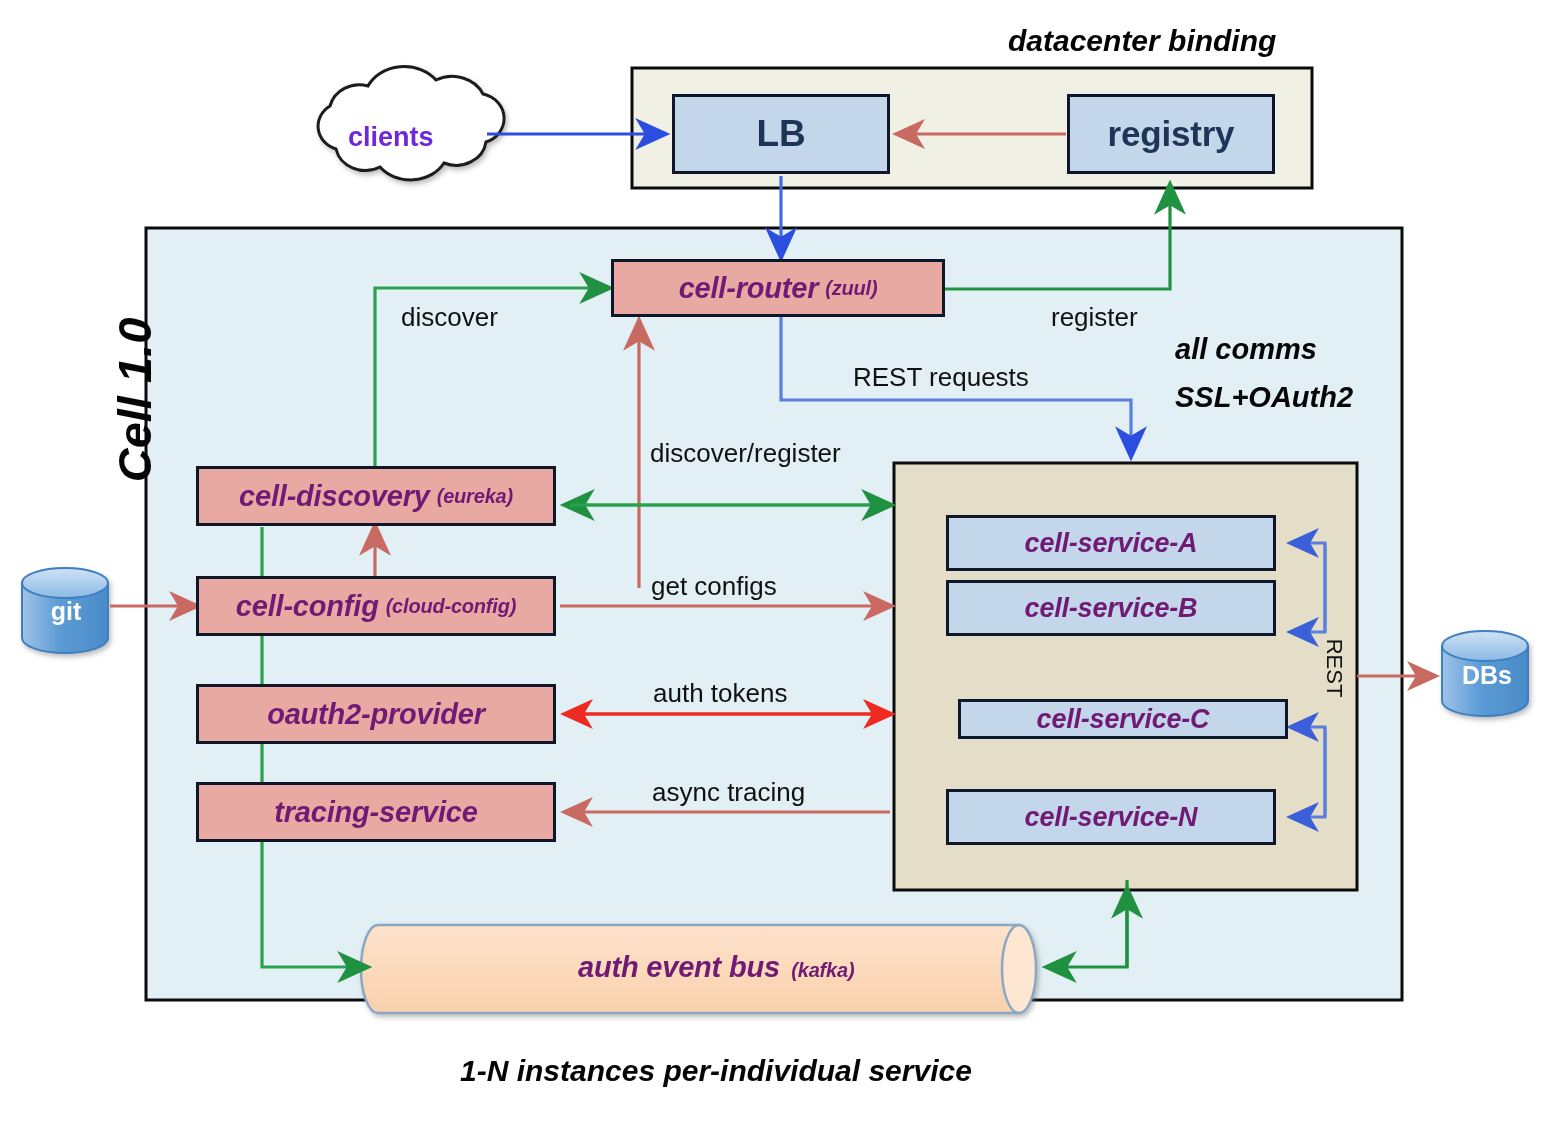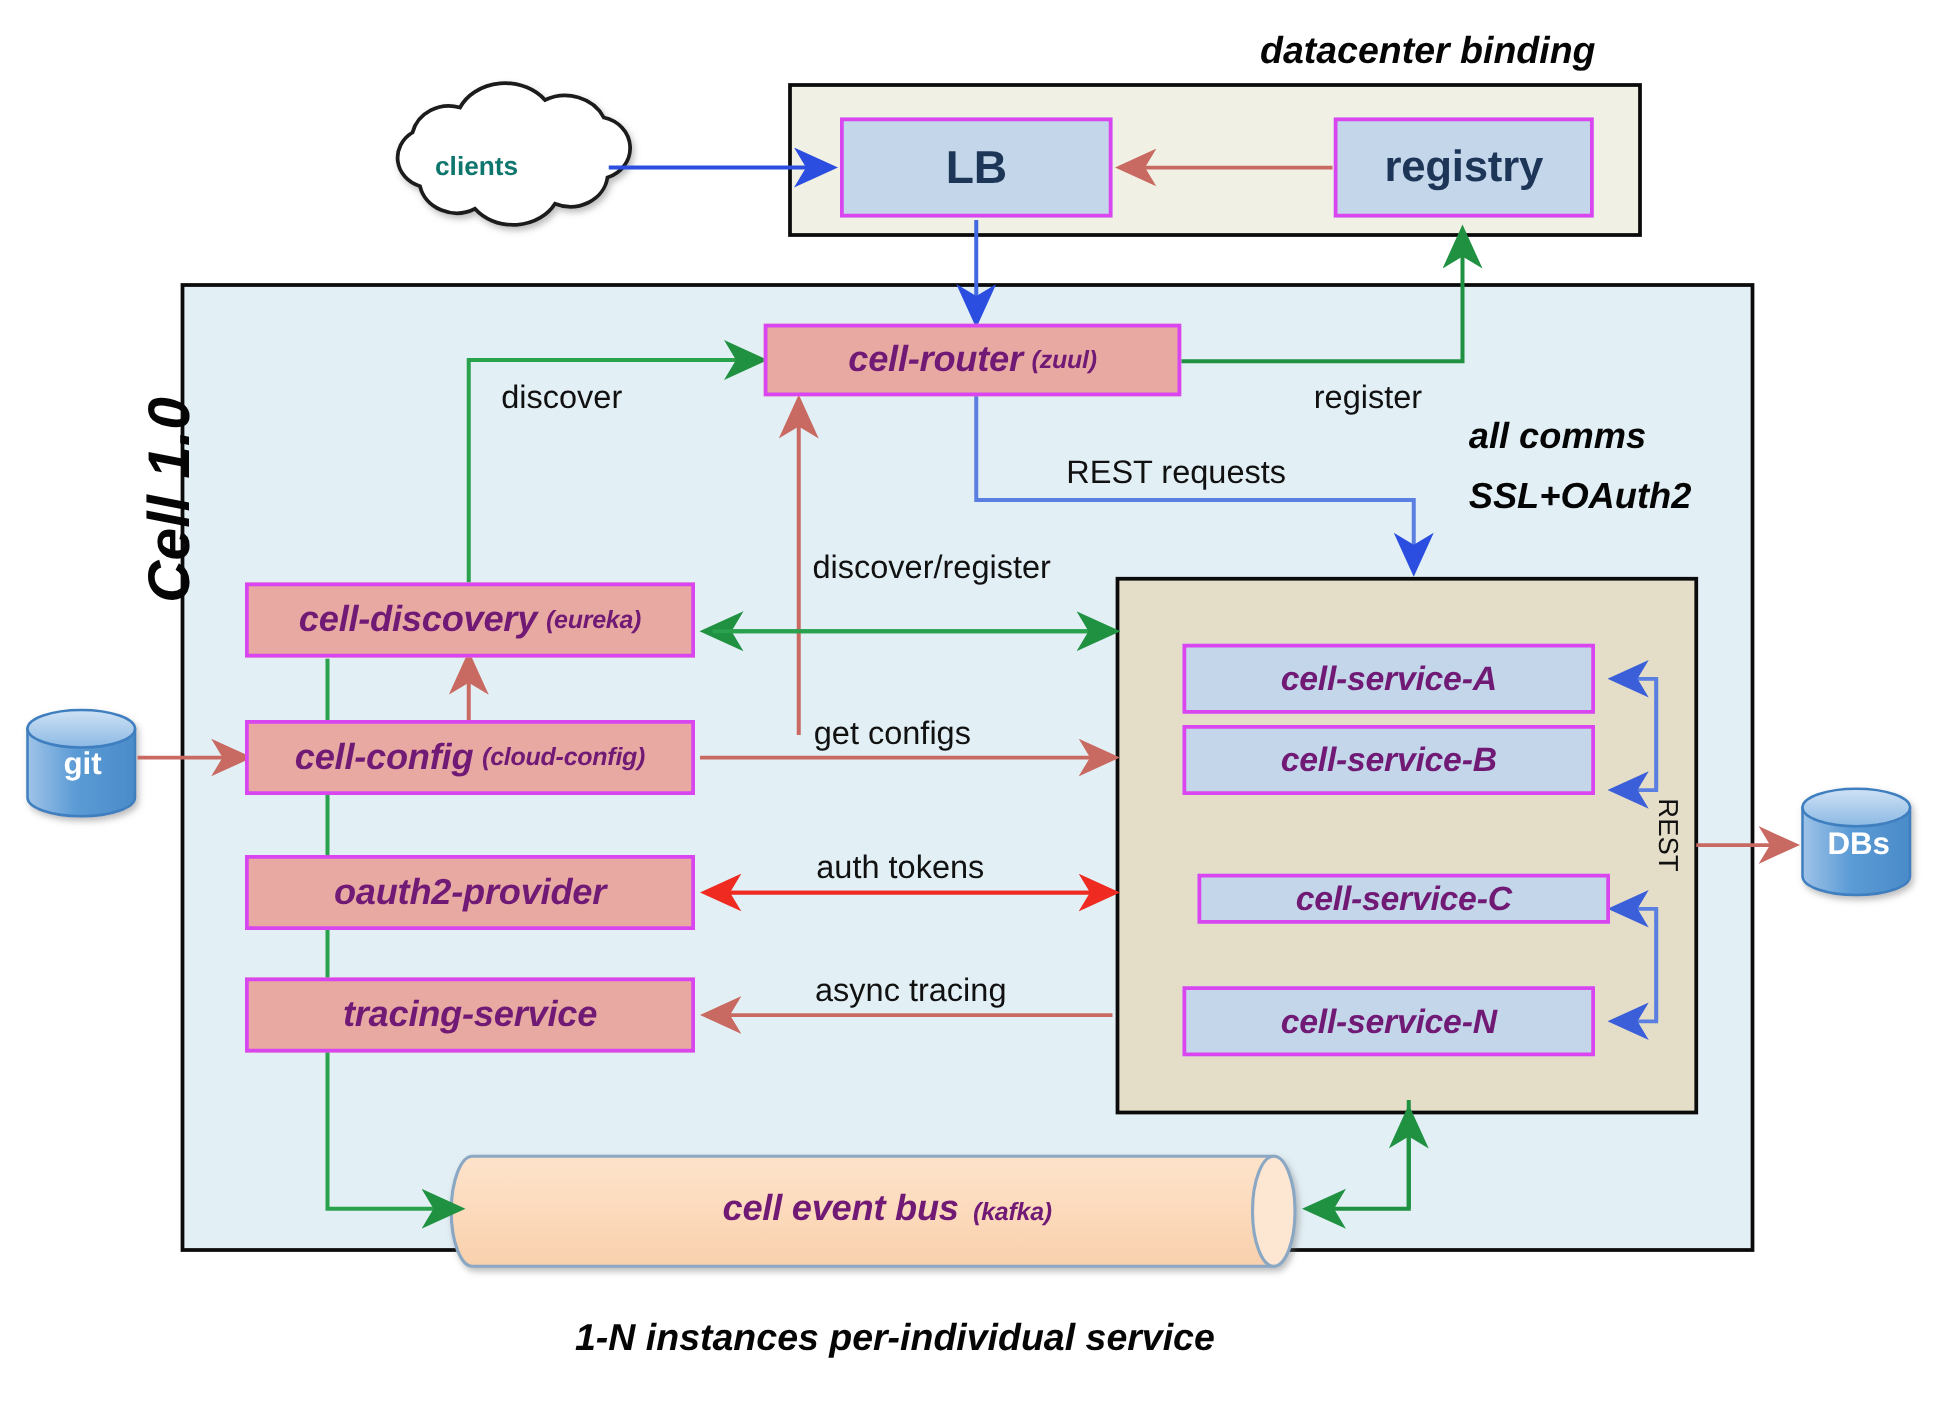--- a/index.html
+++ b/index.html
@@ -1,31 +1,31 @@
 <!DOCTYPE html>
 <html><head>
 <meta charset="utf-8">
 <style>
   html,body{margin:0;padding:0;background:#ffffff;}
   body{width:1560px;height:1136px;font-family:"Liberation Sans",sans-serif;}
   #stage{position:relative;width:1560px;height:1136px;overflow:hidden;background:#fff;}
   #svgLayer{position:absolute;left:0;top:0;width:1560px;height:1136px;pointer-events:none;}
 
   .node{position:absolute;box-sizing:border-box;display:flex;align-items:center;justify-content:center;}
-  .boxed{border:3px solid #d946ef;}
+  .boxed{border:3px solid #0f172a;}
 
   .pink{background:#e8a9a3;}
   .bluebox{background:#c3d6ea;}
 
   .lbl{font-weight:bold;font-style:italic;color:#701a75;letter-spacing:-0.2px;white-space:nowrap;}
 
   .plain{font-weight:normal;font-style:normal;color:#111;white-space:nowrap;}
 
   .heavy{font-weight:bold;font-style:italic;color:#050505;white-space:nowrap;}
-  .cloudtxt{position:absolute;font-weight:bold;font-size:21px;color:#0f766e;}
+  .cloudtxt{position:absolute;font-weight:bold;font-size:27px;color:#6d28d9;}
 
   .annot{position:absolute;white-space:nowrap;}
 </style>
 </head>
 <body>
 
 <div id="stage">
 
   <svg id="svgLayer" viewBox="0 0 1560 1136">
     <defs>
@@ -185,21 +185,21 @@
     <span class="lbl" style="font-size:27px;">cell-service-B</span>
   </div>
   <div class="node boxed bluebox" style="left:958px;top:699px;width:330px;height:40px;border-width:3px;">
     <span class="lbl" style="font-size:27px;">cell-service-C</span>
   </div>
   <div class="node boxed bluebox" style="left:946px;top:789px;width:330px;height:56px;border-width:3px;">
     <span class="lbl" style="font-size:27px;">cell-service-N</span>
   </div>
 
   <div class="annot" style="left:578px;top:951px;">
-    <span class="lbl" style="font-size:29px;">cell event bus</span>
+    <span class="lbl" style="font-size:29px;">auth event bus</span>
     <span class="lbl sub" style="font-size:20px;margin-left:7px;">(kafka)</span>
   </div>
 
   <div class="annot plain" style="left:401px;top:302px;font-size:26px;">discover</div>
 
   <div class="annot plain" style="left:1051px;top:302px;font-size:26px;">register</div>
 
   <div class="annot plain" style="left:853px;top:362px;font-size:26px;">REST requests</div>
 
   <div class="annot plain" style="left:650px;top:438px;font-size:26px;">discover/register</div>

